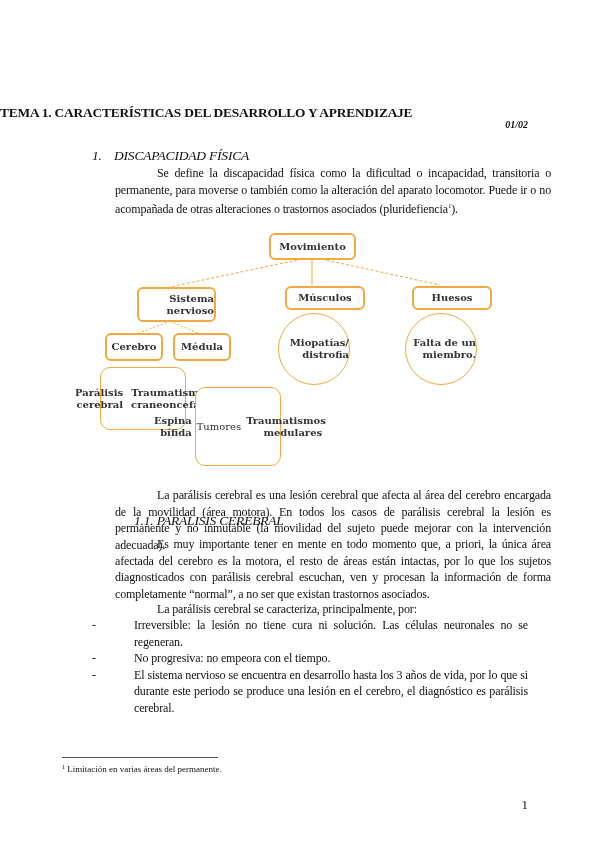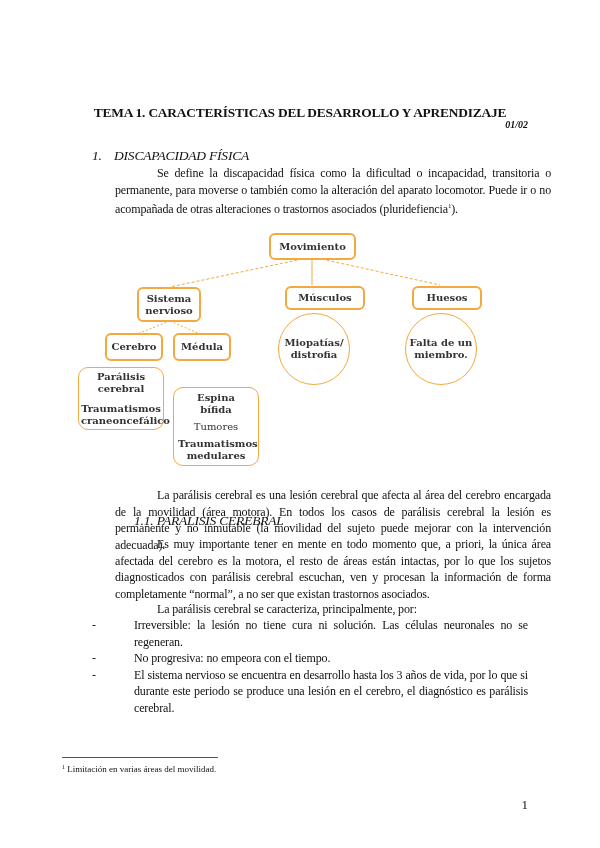--- a/index.html
+++ b/index.html
@@ -1,38 +1,38 @@
 <!DOCTYPE html>
 <html><head>
 <meta charset="utf-8">
 <style>
   html, body { margin:0; padding:0; background:#fff; }
   body { width:600px; height:848px; position:relative; overflow:hidden;
          font-family:"Liberation Serif", "DejaVu Serif", serif; color:#111; }
   .abs { position:absolute; }
   .pagecode { right:72px; top:71px; font-size:10px; font-style:italic; font-weight:bold;margin-top:48px; }
-  .title { left:0; width:600px; top:104px; text-align:center; font-weight:bold; font-size:13.4px; line-height:17px; letter-spacing:-0.2px; }
+  .title { left:0; width:600px; top:104px; text-align:left; font-weight:bold; font-size:13.4px; line-height:17px; letter-spacing:-0.2px; }
   .h1 { left:92px; top:148px; font-style:italic; font-size:13.5px; letter-spacing:-0.2px; }
   .h1 .num { display:inline-block; width:22px; }
   .para { left:92px; width:436px; font-size:12px; line-height:16.5px; text-align:justify; text-indent:0; letter-spacing:-0.15px;margin-left:23px; }
   .para.indent { text-indent:42px; }
   .h2 { left:134px; top:469px; font-style:italic; font-size:13.5px; letter-spacing:-0.2px;margin-top:44px; }
   ul.dash { list-style:none; margin:0; padding:0; left:92px; width:436px; font-size:12px; line-height:16.5px; }
   ul.dash li { position:relative; padding-left:42px; text-align:justify; letter-spacing:-0.15px; }
   ul.dash li .d { position:absolute; left:0; top:0; }
   .fnline { left:62px; top:757px; width:156px; height:0; border-top:1px solid #555; }
   .fn { left:62px; top:764px; font-size:9px; }
   .fn sup { font-size:6px; vertical-align:top; }
   .pagenum { right:72px; top:797px; font-size:13px; }
   
   .box { position:absolute; border:2px solid #f2a93f; border-radius:6px; background:#fff;
          font-family:"DejaVu Serif", serif; font-weight:bold; font-size:10px; color:#333;
-         display:flex; align-items:center; justify-content:center; text-align:center; line-height:12px; box-sizing:border-box; }
+         display:flex; align-items:center; justify-content:center; text-align:right; line-height:12px; box-sizing:border-box; }
   .circle { border-radius:50%; border-width:1.5px; }
-  .big { border-radius:10px; flex-direction:column; border-width:1.5px; }
+  .big { border-radius:10px; flex-direction:row; border-width:1.5px;margin-left:22px; }
   .big span { display:block; }
   svg.lines { position:absolute; left:0; top:0; }
 </style>
 </head>
 <body>
 
 <div class="abs pagecode">01/02</div>
 
 <div class="abs title">
   <div>TEMA 1. CARACTERÍSTICAS DEL DESARROLLO Y APRENDIZAJE</div>
@@ -50,23 +50,23 @@
   <svg class="lines" width="600" height="460">
     <line x1="312" y1="257" x2="170" y2="287" stroke="#f2a93f" stroke-width="1" stroke-dasharray="3,2"></line>
     <line x1="312" y1="257" x2="312" y2="285" stroke="#f2a93f" stroke-width="1"></line>
     <line x1="312" y1="257" x2="440" y2="285" stroke="#f2a93f" stroke-width="1" stroke-dasharray="3,2"></line>
     <line x1="170" y1="321" x2="137" y2="334" stroke="#f2a93f" stroke-width="1" stroke-dasharray="2,2"></line>
     <line x1="170" y1="321" x2="200" y2="334" stroke="#f2a93f" stroke-width="1" stroke-dasharray="2,2"></line>
   </svg>
 
   <div class="box" style="left:269px;top:233px;width:87px;height:27px">Movimiento</div>
 
-  <div class="box" style="left:137px;top:287px;width:64px;height:35px">Sistema nervioso</div>
+  <div class="box" style="left:137px;top:287px;width:79px;height:35px">Sistema nervioso</div>
   <div class="box" style="left:285px;top:286px;width:80px;height:24px">Músculos</div>
-  <div class="box" style="left:412px;top:286px;width:70px;height:24px">Huesos</div>
+  <div class="box" style="left:412px;top:286px;width:80px;height:24px">Huesos</div>
 
   <div class="box" style="left:105px;top:333px;width:58px;height:28px">Cerebro</div>
   <div class="box" style="left:173px;top:333px;width:58px;height:28px">Médula</div>
 
   <div class="box circle" style="left:278px;top:313px;width:72px;height:72px">Miopatías/ distrofia</div>
   <div class="box circle" style="left:405px;top:313px;width:72px;height:72px">Falta de un miembro.</div>
 
   <div class="box big" style="left:78px;top:367px;width:86px;height:63px;gap:8px">
     <span style="width:55px">Parálisis cerebral</span>
     <span style="width:80px">Traumatismos craneoncefálico</span>
@@ -85,16 +85,16 @@
 <div class="abs para indent" style="top:601px">La parálisis cerebral se caracteriza, principalmente, por:</div>
 
 <ul class="abs dash" style="top:617px">
   <li><span class="d">-</span><span>Irreversible: la lesión no tiene cura ni solución. Las células neuronales no se regeneran.</span></li>
   <li><span class="d">-</span><span>No progresiva: no empeora con el tiempo.</span></li>
   <li><span class="d">-</span><span>El sistema nervioso se encuentra en desarrollo hasta los 3 años de vida, por lo que si durante este periodo se produce una lesión en el cerebro, el diagnóstico es parálisis cerebral.</span></li>
 </ul>
 
 <div class="abs fnline"></div>
 <div class="abs fn">
-  <sup>1</sup> <span>Limitación en varias áreas del movilidad.</span>
+  <sup>1</sup> <span>Limitación en varias áreas del permanente.</span>
 </div>
 
 <div class="abs pagenum">1</div>
 
 </body></html>

